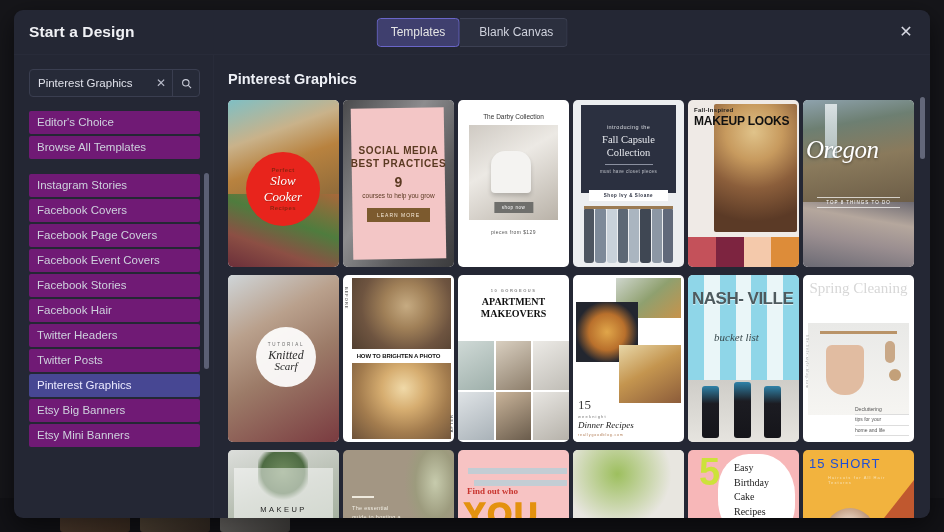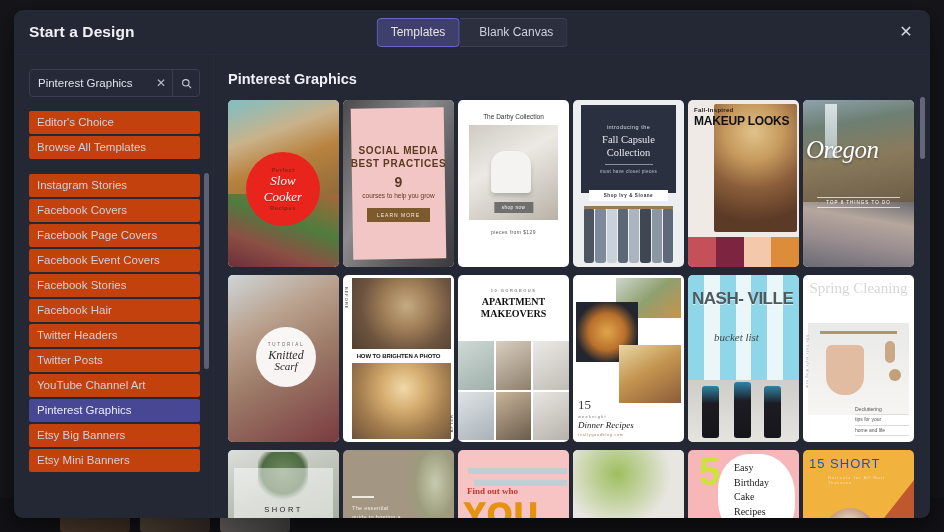--- a/index.html
+++ b/index.html
@@ -82,21 +82,21 @@
     width: 22px; display: flex; align-items: center; justify-content: center;
     color: #b9bcca; font-size: 12px; cursor: pointer;
   }
   .search-go {
     width: 27px; display: flex; align-items: center; justify-content: center;
     border-left: 1px solid #3a3e50; color: #c9ccd8; cursor: pointer;
   }
   .nav-group { margin-top: 14px; }
   .nav-item {
     height: 23px; line-height: 23px;
-    background: #c2410c; border-radius: 2px;
+    background: #701a75; border-radius: 2px;
     color: #ced1dd; font-size: 11.5px; padding-left: 8px;
     margin-bottom: 2px; cursor: pointer;
     white-space: nowrap; overflow: hidden;
   }
   .nav-item.selected { background: #474793; color: #eceaff; }
   .nav-scroll { margin-top: 15px; }
   .sb-track {
     position: absolute; right: 4px; top: 58px; width: 5px; height: 330px;
   }
   .sb-thumb {
@@ -402,21 +402,20 @@
 
         <div class="nav-scroll">
           <div class="nav-item">Instagram Stories</div>
           <div class="nav-item">Facebook Covers</div>
           <div class="nav-item">Facebook Page Covers</div>
           <div class="nav-item">Facebook Event Covers</div>
           <div class="nav-item">Facebook Stories</div>
           <div class="nav-item">Facebook Hair</div>
           <div class="nav-item">Twitter Headers</div>
           <div class="nav-item">Twitter Posts</div>
-          <div class="nav-item">YouTube Channel Art</div>
           <div class="nav-item selected">Pinterest Graphics</div>
           <div class="nav-item">Etsy Big Banners</div>
           <div class="nav-item">Etsy Mini Banners</div>
         </div>
 
         <div class="sb-track">
           <div class="sb-thumb"></div>
         </div>
       </div>
 
@@ -574,21 +573,21 @@
               <div>tips for your</div>
               <div>home and life</div>
             </div>
           </div>
 
           <div class="card short c13">
             <div class="c13-bg"></div>
             <div class="c13-p"></div>
             <div class="c13-ov"></div>
             <div class="c13-t">
-              <div>SHORT</div>
+              <div>MAKEUP</div>
               <div>PLANTS 101</div>
             </div>
 
           </div>
 
           <div class="card short c14">
             <div class="c14-leaf"></div>
             <div class="c14-r"></div>
             <div class="c14-t">
               <div>The essential</div>

